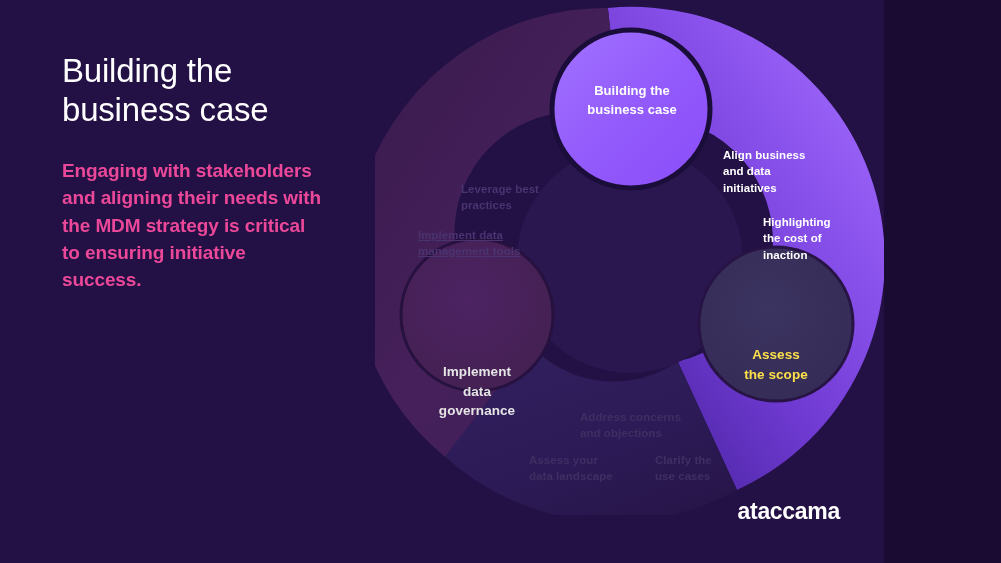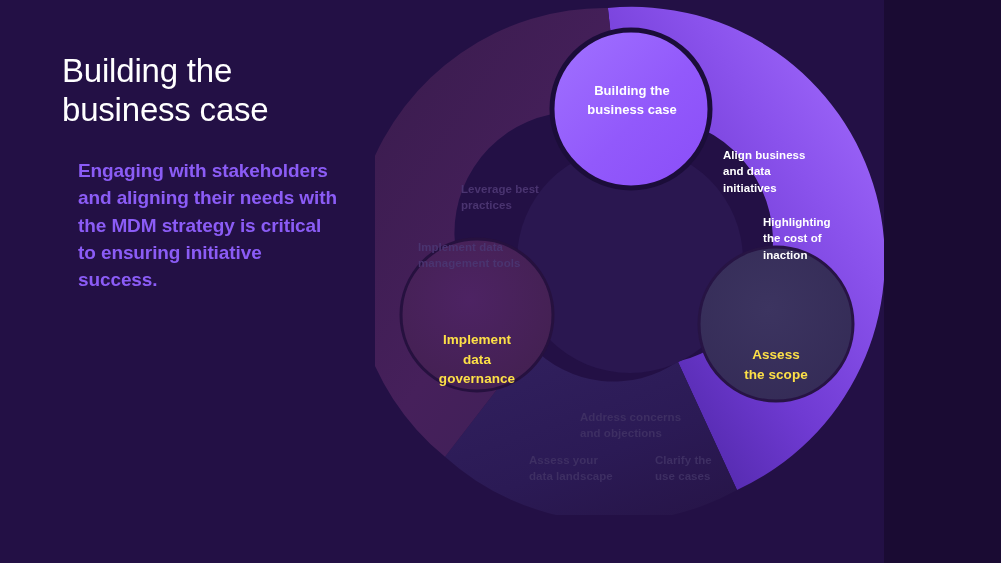--- a/index.html
+++ b/index.html
@@ -30,23 +30,23 @@
     font-weight: 400;
     color: #ffffff;
     letter-spacing: -0.2px;
     margin: 0 0 28px 0;
     white-space: pre-line;
   }
   .slide-body {
     font-size: 19px;
     line-height: 1.43;
     font-weight: 700;
-    color: #8b5cf6;
+    color: #ec4899;
     letter-spacing: -0.1px;
-    margin: 16px;
+    margin: 0;
     width: 260px;
   }
 
   
   .diagram {
     position: absolute;
     left: 375px;
     top: 5px;
     width: 510px;
     height: 510px;
@@ -63,39 +63,39 @@
     white-space: pre-line;
     pointer-events: none;
   }
   .ring-label.active { color: #ffffff; }
   .ring-label.dim    { color: #4a3470; margin-top: 37px; }
   .ring-label.dim2   { color: #3e2f63; }
 
   .lbl-align      { left: 723px; top: 147px; }
   .lbl-highlight  { left: 763px; top: 214px; }
   .lbl-leverage   { left: 461px; top: 144px; }
-  .lbl-implement-tools { left: 418px; top: 202px; }
+  .lbl-implement-tools { left: 418px; top: 190px; text-decoration: underline; }
   .lbl-enforce    { left: 400px; top: 236px; }
   .lbl-address    { left: 580px; top: 409px; }
   .lbl-assess-land{ left: 529px; top: 452px; }
   .lbl-clarify    { left: 655px; top: 452px; }
 
   
   .node-label {
     position: absolute;
     text-align: center;
     font-size: 13.5px;
     line-height: 1.45;
     font-weight: 700;
     letter-spacing: 0.05px;
     white-space: pre-line;
     pointer-events: none;
   }
   .node-label.active { color: #ffffff; font-size: 13px; }
-  .node-label.muted-a { color: #fde047; }
+  .node-label.muted-a { color: #e5e5e5; margin-top: 32px; }
   .node-label.muted-b { color: #fde047; }
 
   .node-building { left: 556px; top: 82px;  width: 152px; }
   .node-impl     { left: 402px; top: 330px; width: 150px; }
   .node-assess   { left: 700px; top: 345px; width: 152px; }
 
   
   .logo {
     position: absolute;
     right: 44px;
@@ -216,14 +216,15 @@
 
   <div class="ring-label dim2 lbl-address">Address concerns
 and objections</div>
 
   <div class="ring-label dim2 lbl-assess-land">Assess your
 data landscape</div>
 
   <div class="ring-label dim2 lbl-clarify">Clarify the
 use cases</div>
 
+  <div class="logo">ataccama</div>
 
 </div>
 
 </body></html>

